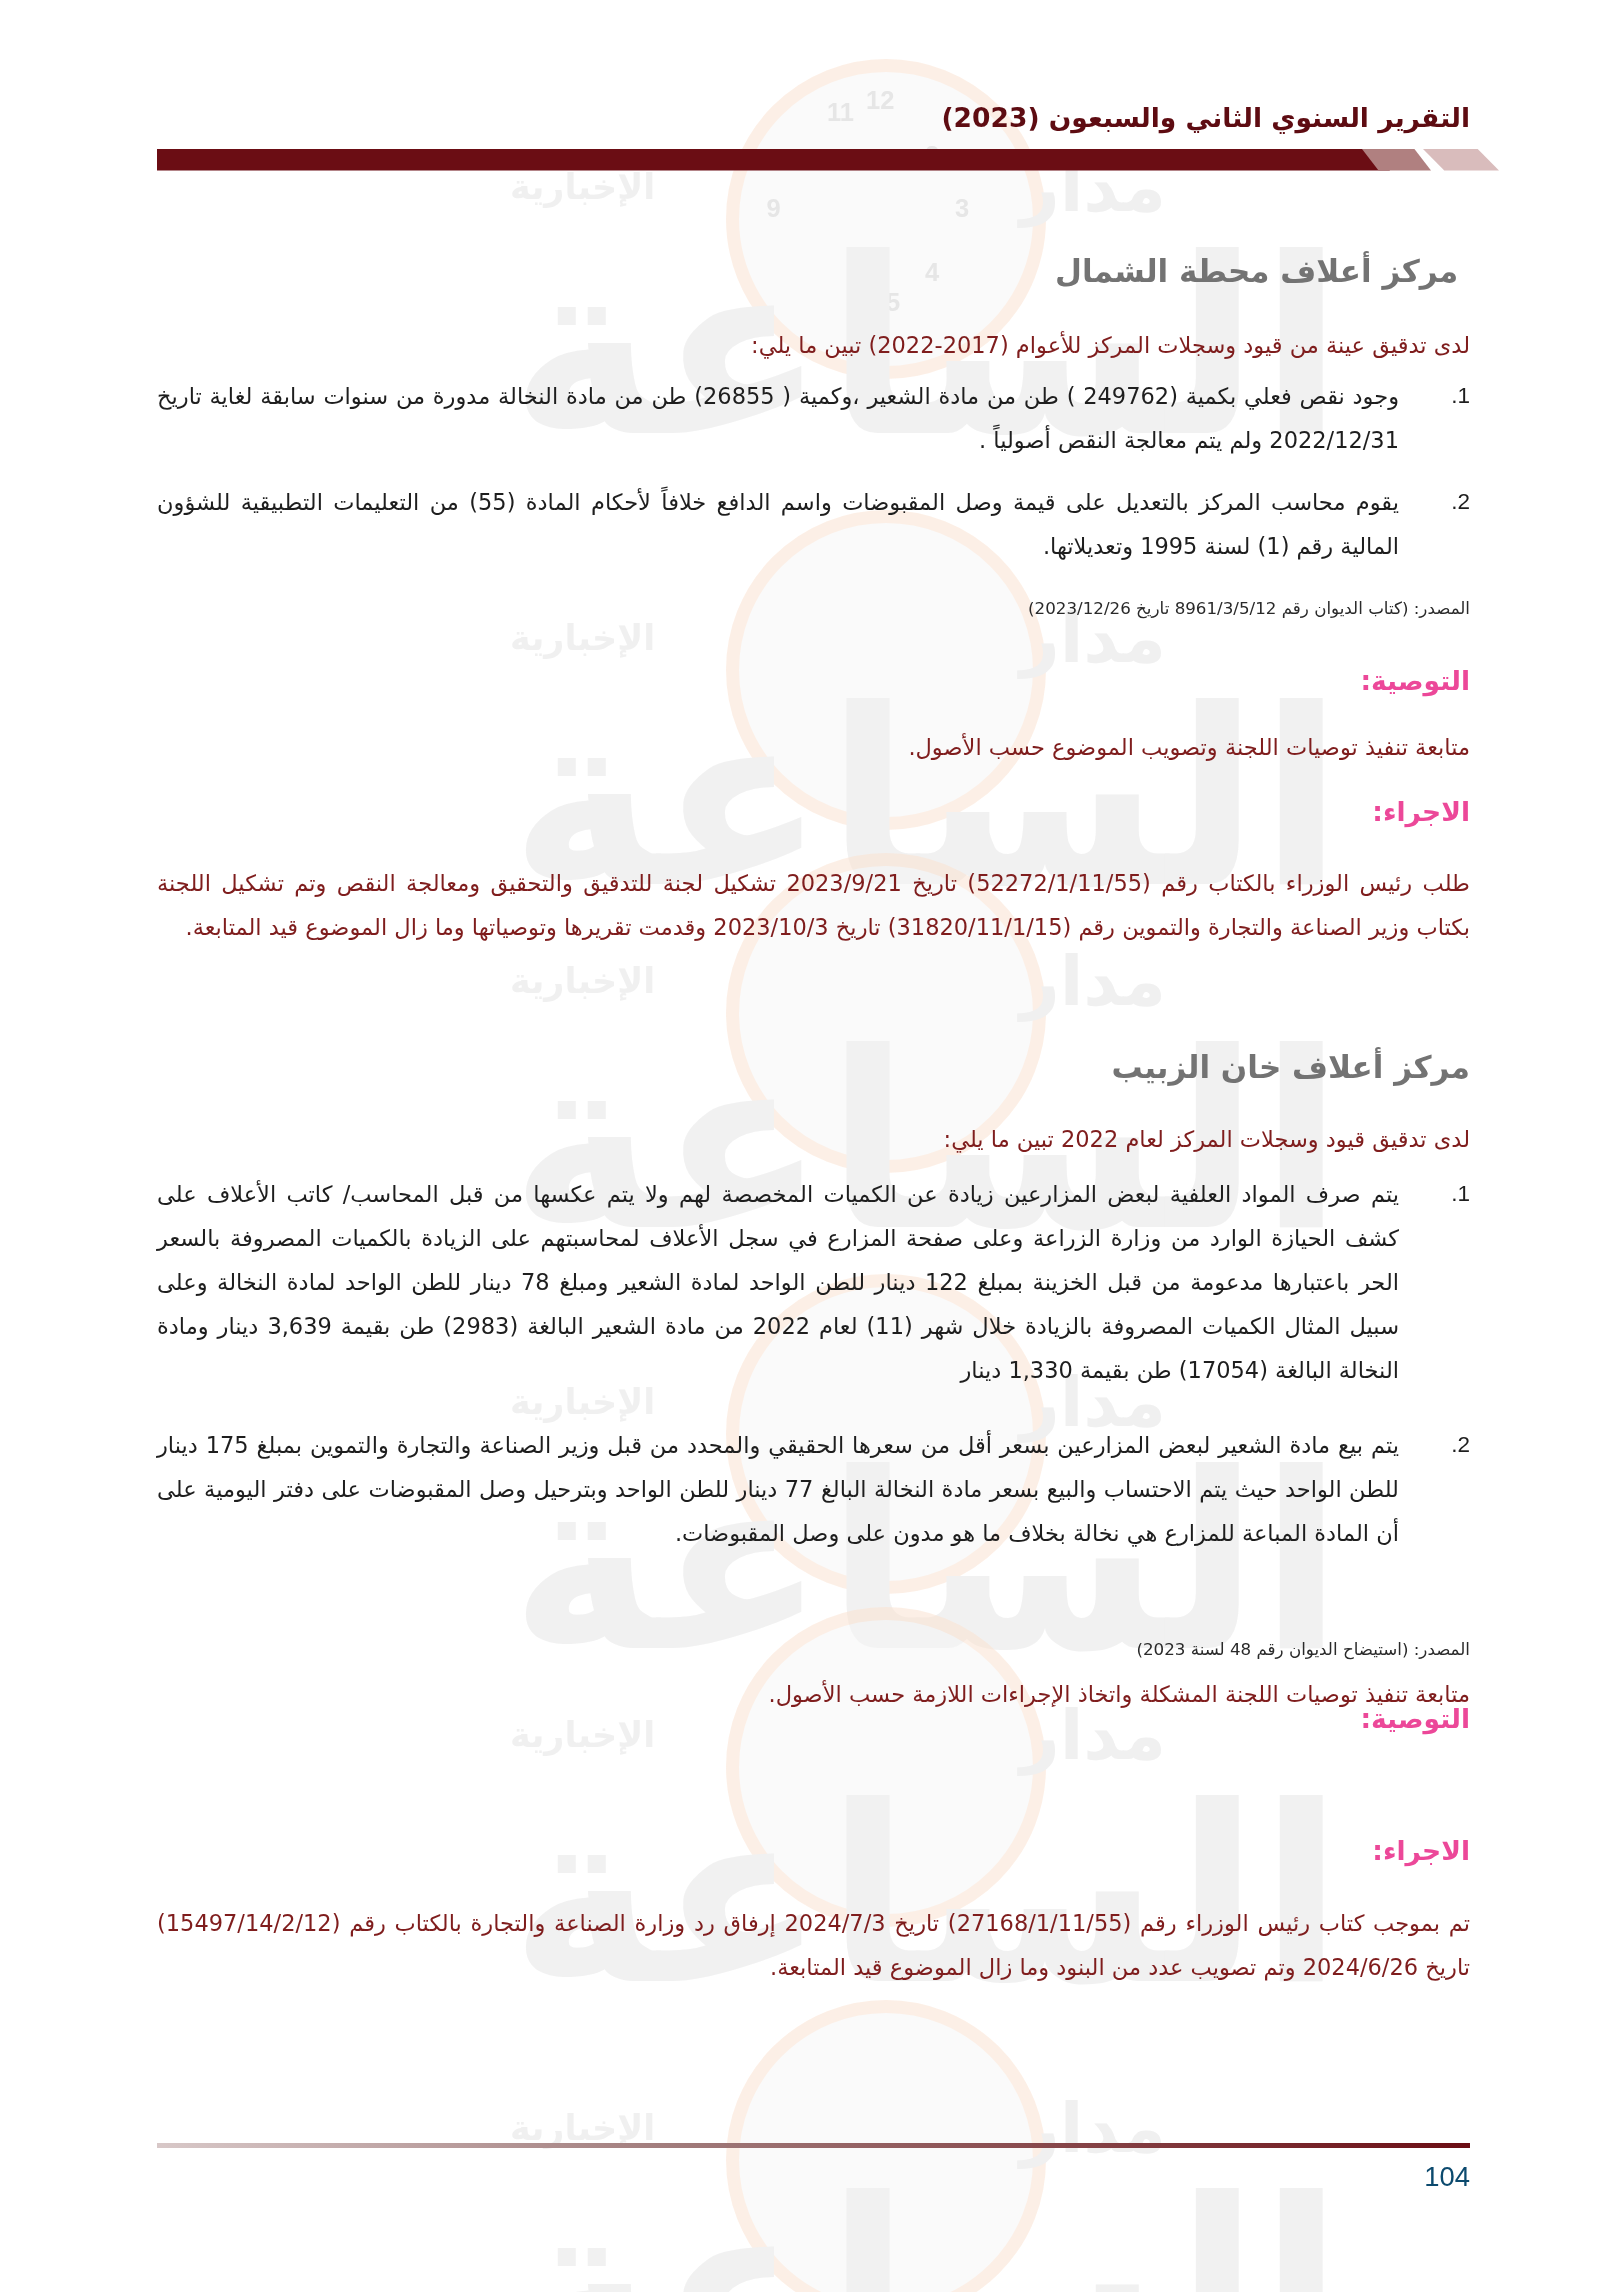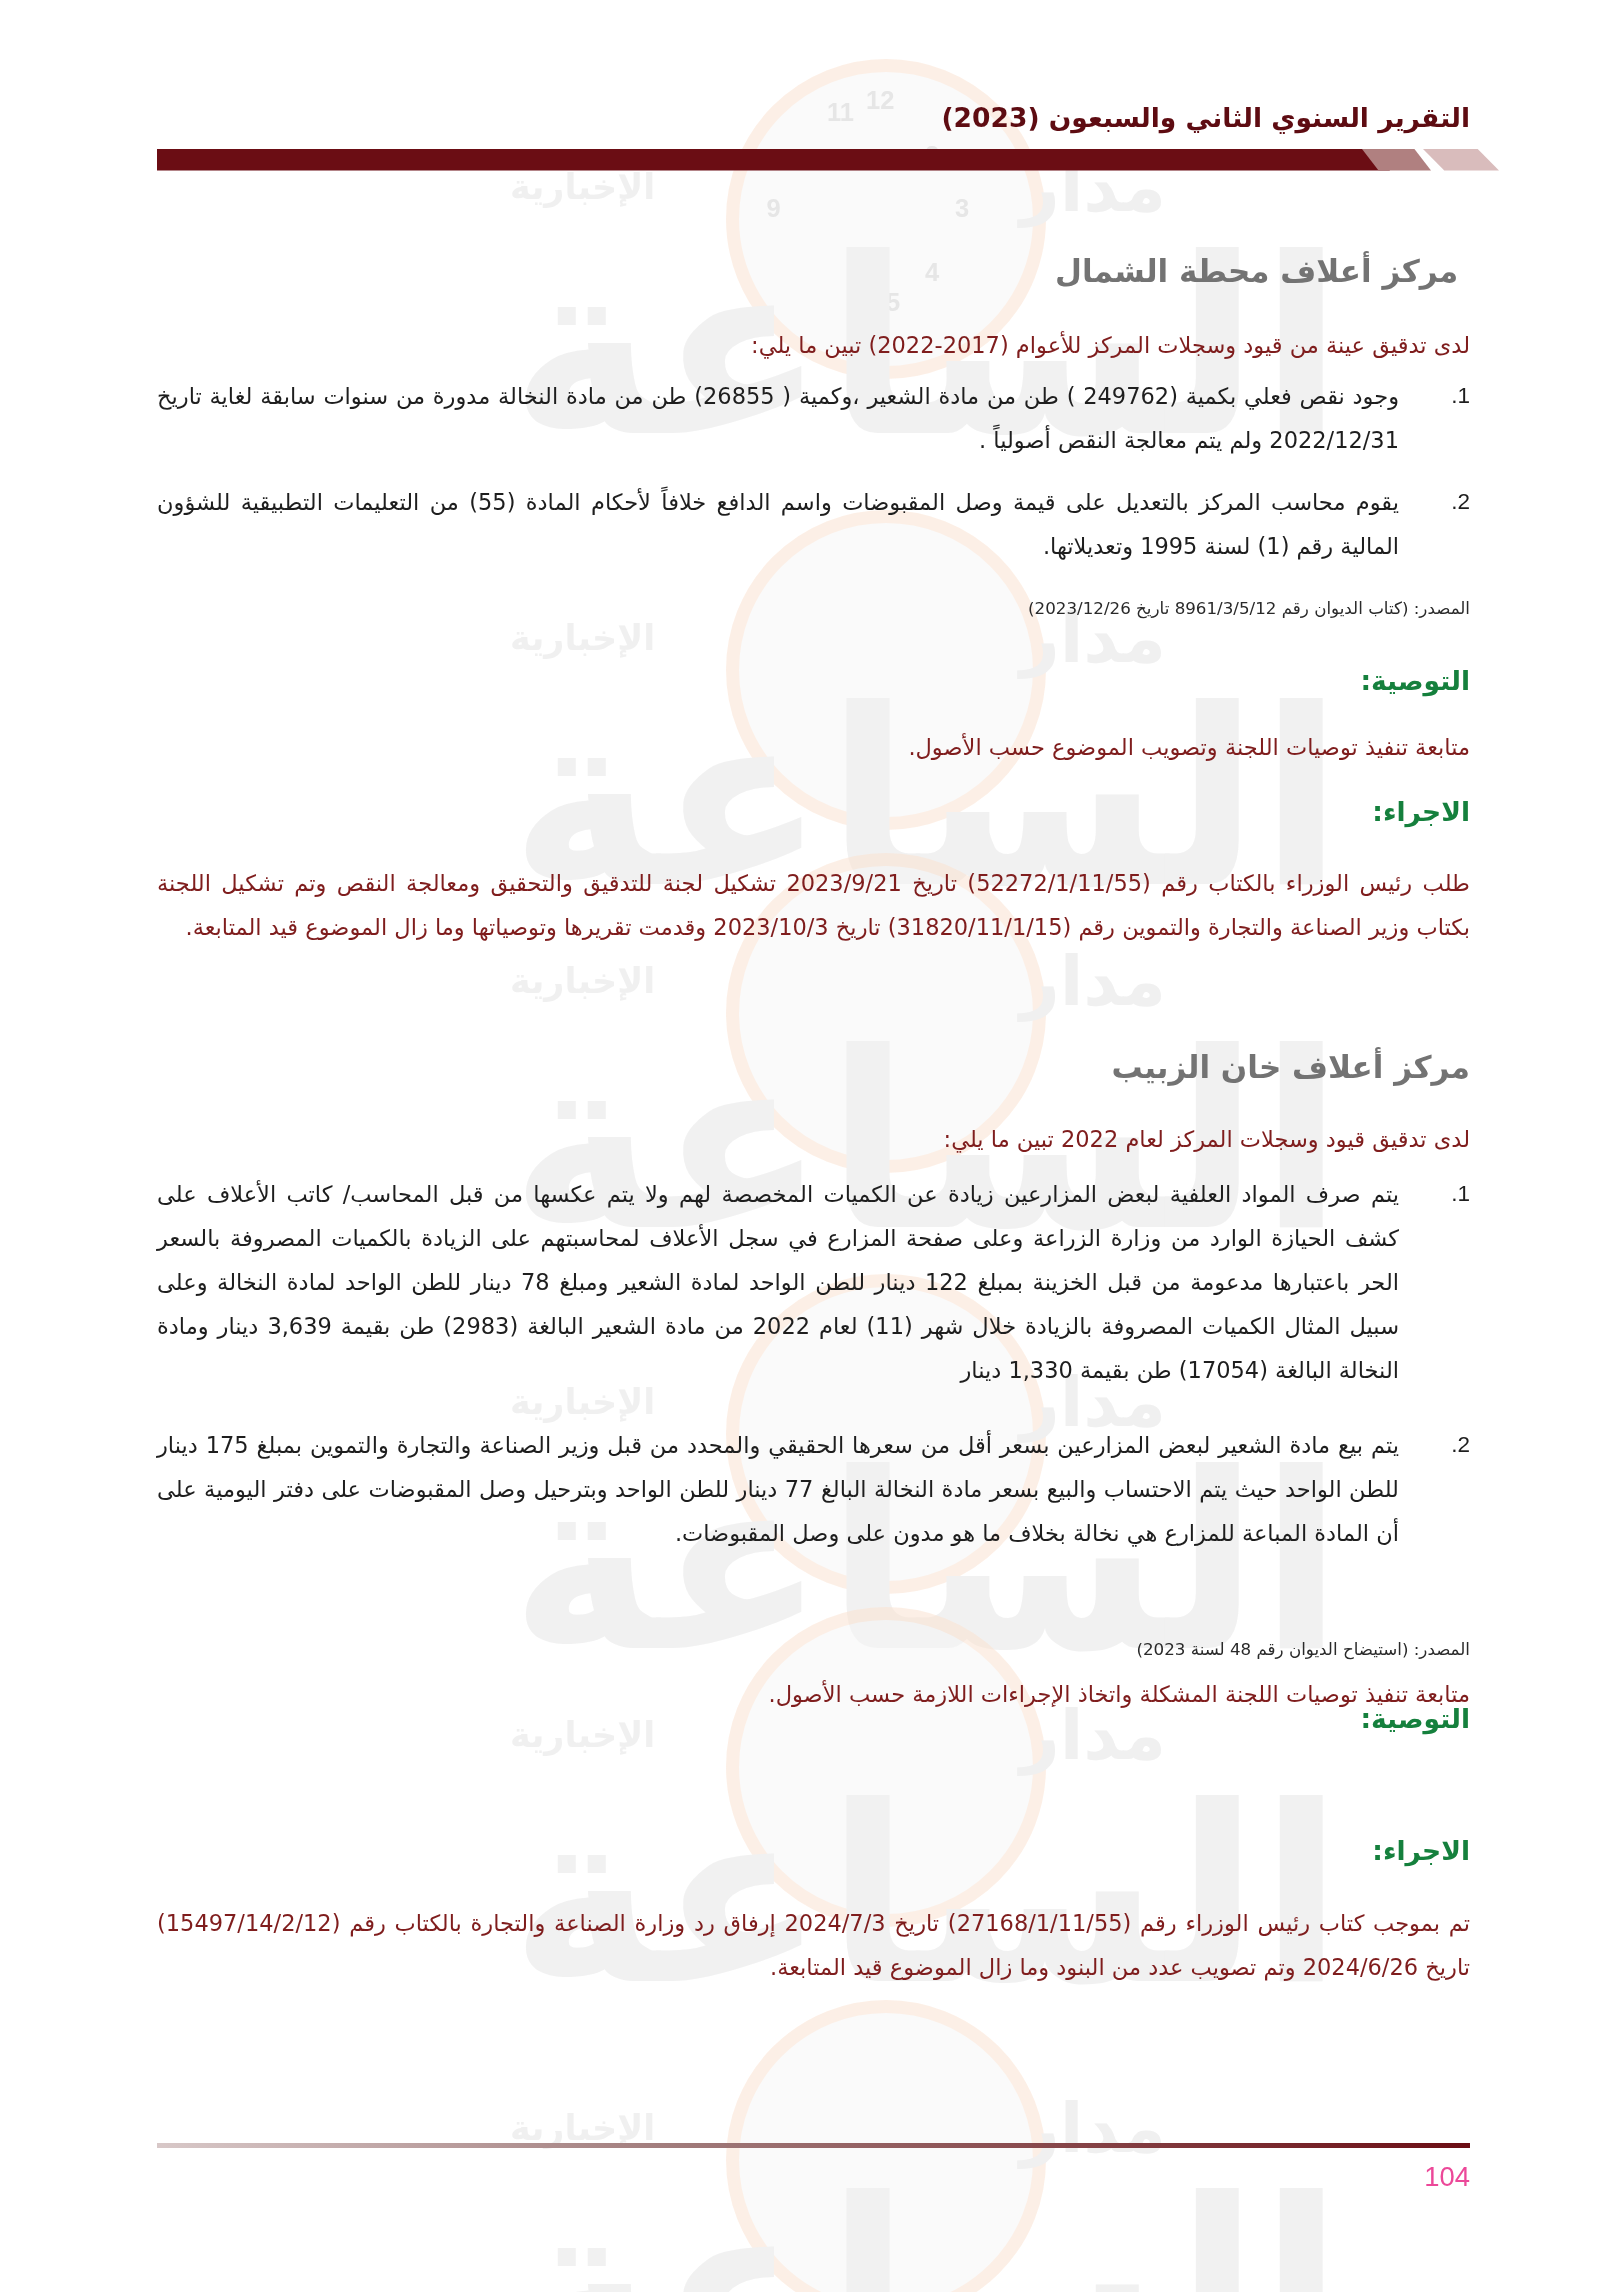--- a/index.html
+++ b/index.html
@@ -24,30 +24,30 @@
   .header-bar { position: absolute; top: 149px; left: 157px; right: 151px; height: 21.6px; }
   .header-bar .main { position: absolute; right: 0; left: 0; height: 21.6px; background: #6b0d14;
     clip-path: polygon(0 0, calc(100% - 98px) 0, calc(100% - 80px) 100%, 0 100%); }
   .header-bar .seg1 { position: absolute; right: 39px; width: 69px; height: 21.6px; background: #b08080;
     clip-path: polygon(0 0, 76% 0, 100% 100%, 24% 100%); }
   .header-bar .seg2 { position: absolute; right: -29px; width: 76px; height: 21.6px; background: #d9bcbc;
     clip-path: polygon(0 0, 72% 0, 100% 100%, 28% 100%); }
 
   .content { position: absolute; left: 157px; right: 151px; top: 0; direction: rtl; text-align: right; }
   .h1 { position: absolute; right: 11.8px; font-weight: bold; font-size: 31px; color: #737373; }
-  .h2 { position: absolute; right: 0; font-weight: bold; font-size: 26.5px; color: #15803d; }
+  .h2 { position: absolute; right: 0; font-weight: bold; font-size: 26.5px; color: #ec4899; }
   .p { position: absolute; right: 0; left: 0; font-size: 22.5px; line-height: 44px; color: #7f1d1d; text-align: justify; text-align-last: right; }
   .src { position: absolute; right: 0; font-size: 16.7px; color: #2a2a2a; }
   .li { position: absolute; right: 0; left: 0; font-size: 22.5px; line-height: 44px; color: #1e1e1e; }
   .li .n { position: absolute; right: 0; top: 0; width: 39px; text-align: right; font-family: "Liberation Sans", sans-serif; }
   .li .t { margin-right: 71px; display: block; text-align: justify; text-align-last: right; }
 
   .footer-line { position: absolute; left: 157px; right: 151px; top: 2143px; height: 4.9px;
     background: linear-gradient(to right, #d8c8c8, #a07a7a 40%, #6b0d14); }
-  .page-num { position: absolute; right: 151px; top: 2161px; font-family: "Liberation Sans", sans-serif; font-size: 27.4px; color: #ec4899; }
+  .page-num { position: absolute; right: 151px; top: 2161px; font-family: "Liberation Sans", sans-serif; font-size: 27.4px; color: #0c4a6e; }
 </style>
 </head>
 <body>
 
 <div class="wm" style="top:59px;">
   <div class="ring">
     <span class="num" style="left:127px;top:13.7px;">12</span>
     <span class="num" style="left:88px;top:25.5px;">11</span>
     <span class="num" style="left:39px;top:74px;">10</span>
     <span class="num" style="left:27.4px;top:122px;">9</span>

